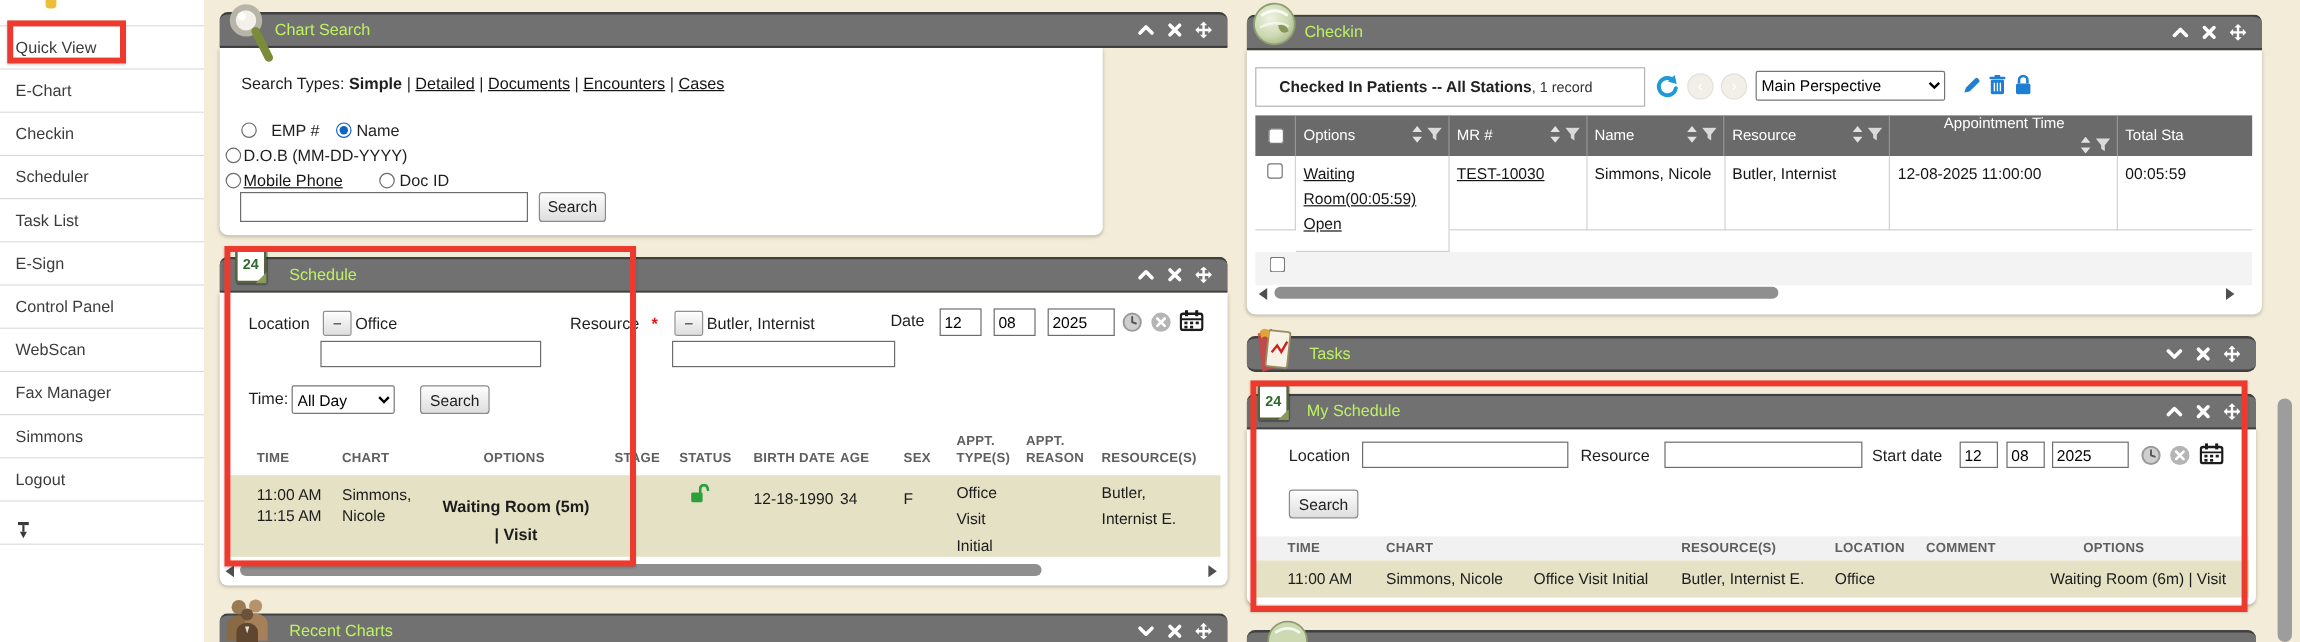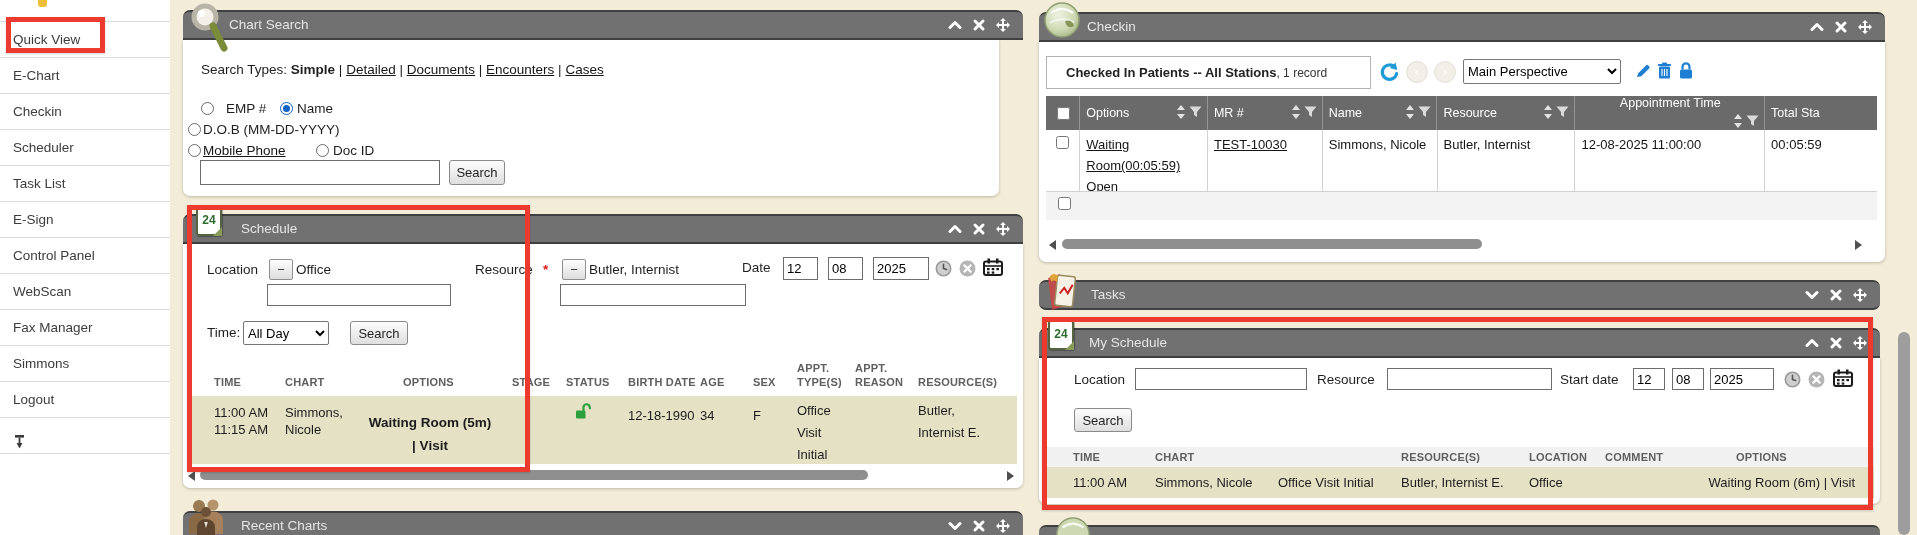--- a/index.html
+++ b/index.html
@@ -4,21 +4,21 @@
 <style>
   html,body{margin:0;padding:0;}
   .screen{position:relative;width:1917px;height:535px;background:#f2ecd9;font-family:"Liberation Sans",sans-serif;overflow:hidden;}
   
   .sidebar{position:absolute;left:0;top:0;width:170px;height:535px;background:#fff;}
   .side-list{position:absolute;top:21px;left:0;right:0;border-top:1px solid #dcdcdc;}
   .side-item{height:35px;line-height:35px;padding-left:13px;border-bottom:1px solid #dcdcdc;font-size:13.5px;color:#3c3c3c;cursor:pointer;}
   
   .phdr{position:absolute;height:26px;background:#717171;border-top:2px solid #404040;border-bottom:2px solid #404040;border-radius:7px 7px 0 0;z-index:2;}
   .phdr.round{border-radius:7px;}
-  .ttl{position:absolute;top:0;height:38px;line-height:26px;color:#e5e5e5;font-size:13.5px;white-space:nowrap;}
+  .ttl{position:absolute;top:0;height:38px;line-height:26px;color:#bef264;font-size:13.5px;white-space:nowrap;}
   .pctl{position:absolute;right:13px;top:6px;display:flex;gap:10px;z-index:3;}
   .pctl span{width:14px;height:14px;display:inline-block;cursor:pointer;}
   .pbody{position:absolute;background:#fff;border-radius:0 0 7px 7px;box-shadow:0 1px 3px rgba(90,80,60,.35);z-index:1;}
   .hicon{position:absolute;z-index:4;}
   
   .lbl{position:absolute;font-size:13.5px;color:#1f1f1f;white-space:nowrap;}
   .inp{position:absolute;border:1px solid #6d6d6d;background:#fff;font:13px "Liberation Sans",sans-serif;padding:0 3px;box-sizing:border-box;}
   .btn{position:absolute;font:13px "Liberation Sans",sans-serif;background:linear-gradient(#fdfdfd,#dedede);border:1px solid #8a8a8a;border-radius:3px;cursor:pointer;color:#1f1f1f;}
   .mini-btn{position:absolute;width:24px;height:21px;background:linear-gradient(#fefefe,#ddd);border:1px solid #909090;border-radius:2px;font-size:13px;line-height:19px;text-align:center;color:#333;padding:0;cursor:pointer;}
   .sel{position:absolute;border:1px solid #767676;background:#fff;font:13px "Liberation Sans",sans-serif;border-radius:2px;}
@@ -91,21 +91,21 @@
           </svg></span>
     </div>
   </div>
   <div class="hicon" style="left:188px;top:2px;">
     <svg width="44" height="52" viewBox="0 0 44 52">
         <circle cx="17" cy="15" r="11" fill="#f2f0e9" stroke="#b9b4a8" stroke-width="5"></circle>
         <circle cx="13.5" cy="11.5" r="3.5" fill="#fdfdfb"></circle>
         <line x1="25" y1="24" x2="36" y2="46" stroke="#7a8b3a" stroke-width="7" stroke-linecap="round"></line>
       </svg>
   </div>
-  <div class="pbody" style="left:183px;top:40px;width:816px;height:156px;">
+  <div class="pbody" style="left:183px;top:40px;width:736px;height:156px;">
     <div class="lbl" style="left:18px;top:22px;">
       <span>Search Types:</span>
       <span style="font-weight:bold;">Simple</span>
       <span>|</span>
       <span class="link">Detailed</span>
       <span>|</span>
       <span class="link">Documents</span>
       <span>|</span>
       <span class="link">Encounters</span>
       <span>|</span>
@@ -383,21 +383,21 @@
                   <path d="M0.5 0.5 H12.5 L8 6 V11 L5 9 V6 Z" fill="#dadada"></path>
                 </svg></span>
             </span>
         </div>
         <div class="ck-hcell" style="width:120px;border-right:none;">
             <span>Total Sta</span>
           </div>
       </div>
       <div class="ck-row">
         <div class="ck-cell" style="width:36px;height:62px;text-align:center;"><input type="checkbox" class="cbx" style=""></div>
-        <div class="ck-cell" style="width:137px;height:62px;white-space:normal;line-height:21px;">
+        <div class="ck-cell" style="width:137px;height:80px;white-space:normal;line-height:21px;">
           <span class="link">Waiting Room(00:05:59)</span><br>
           <span class="link">Open</span>
         </div>
         <div class="ck-cell" style="width:123px;height:62px;"><span class="link">TEST-10030</span></div>
         <div class="ck-cell" style="width:123px;height:62px;">Simmons, Nicole</div>
         <div class="ck-cell" style="width:148px;height:62px;">Butler, Internist</div>
         <div class="ck-cell" style="width:204px;height:62px;">12-08-2025 11:00:00</div>
         <div class="ck-cell" style="width:120px;height:62px;border-right:none;">00:05:59</div>
       </div>
       <div class="ck-row" style="background:#f3f3f3;height:28px;">

